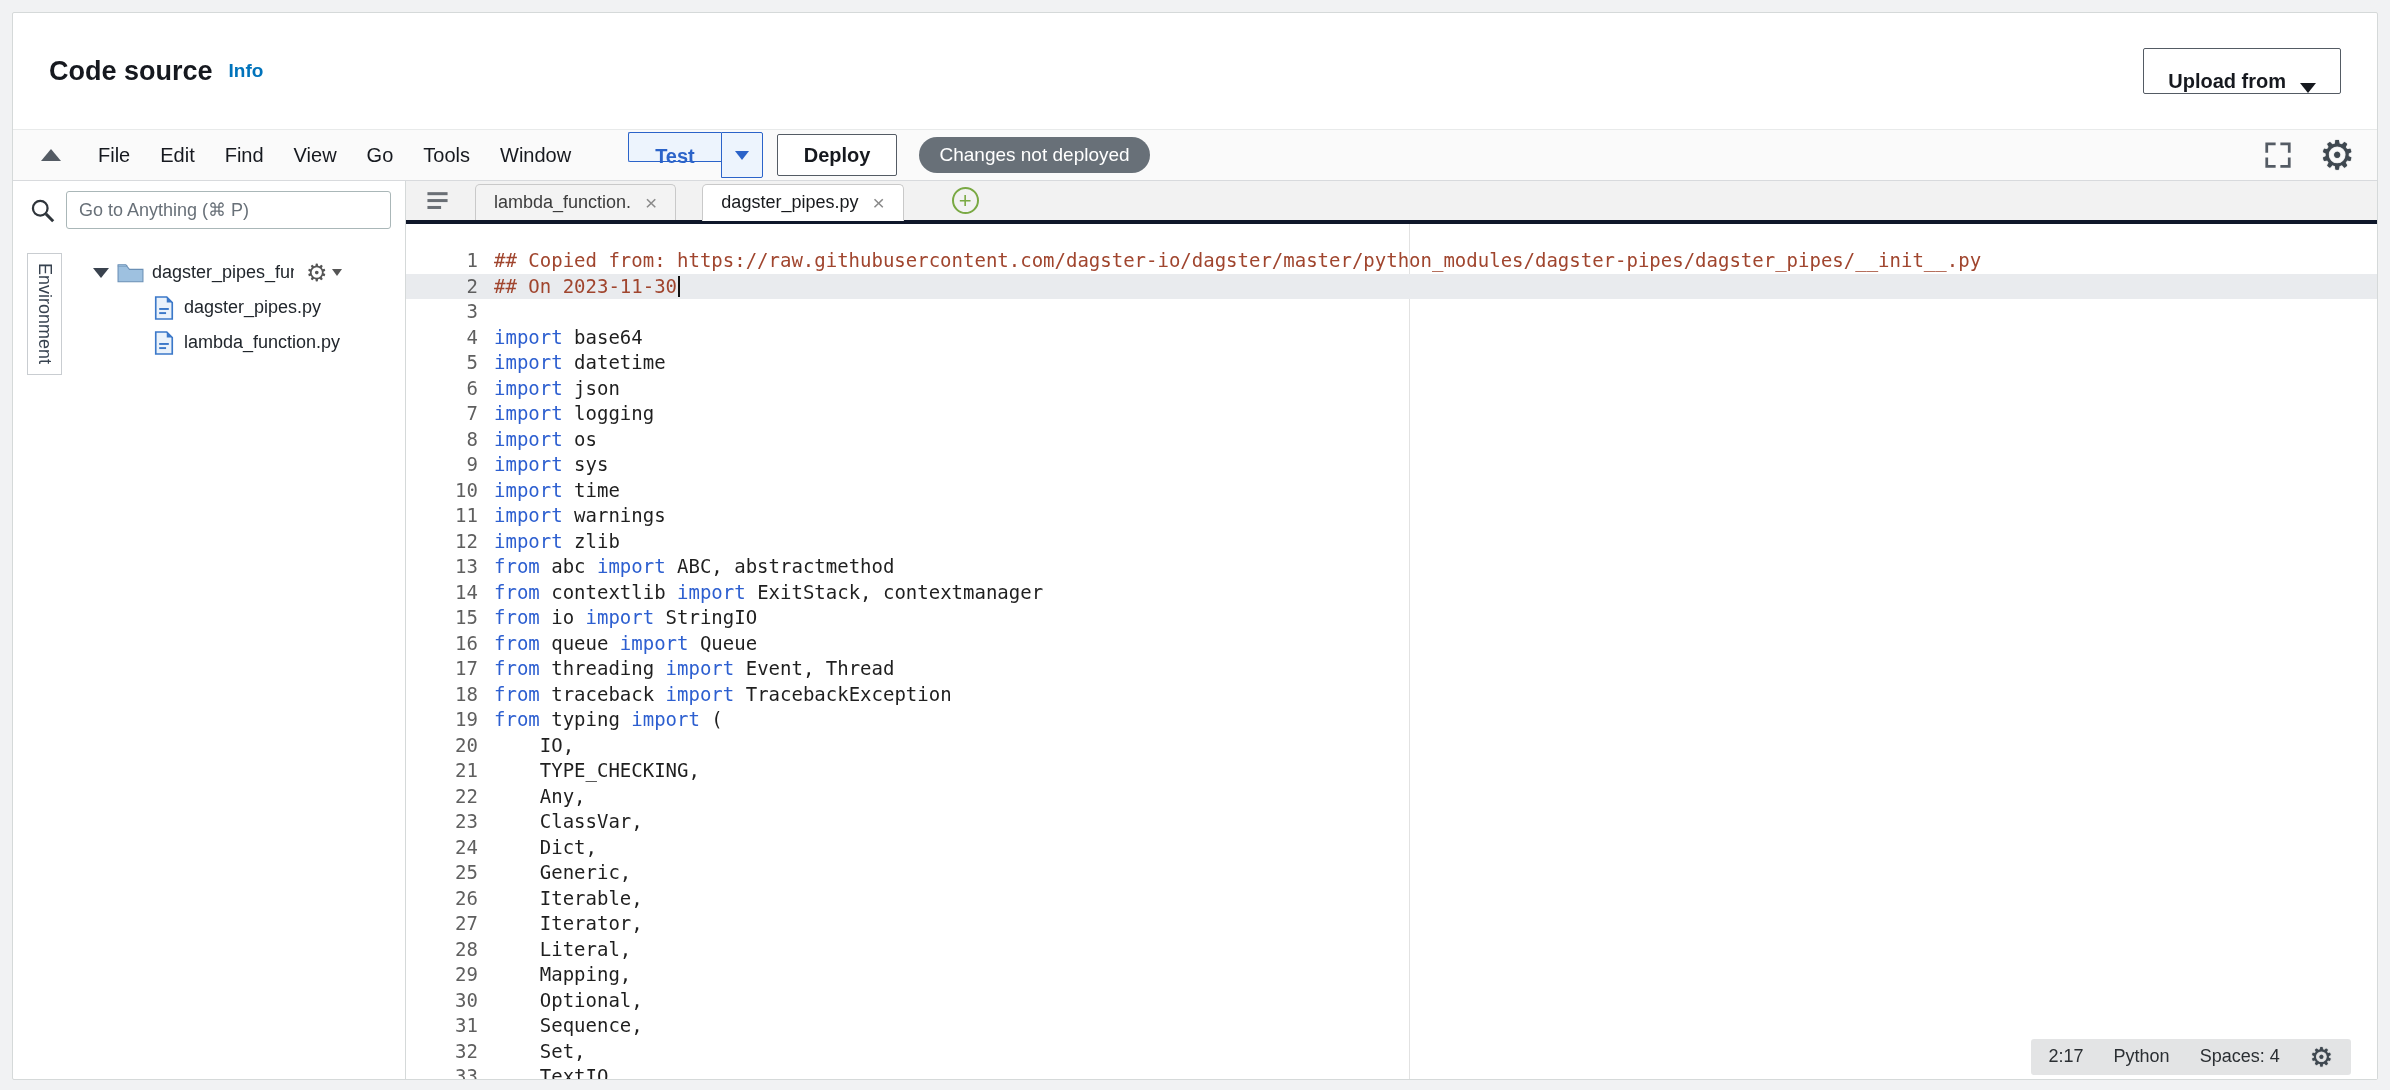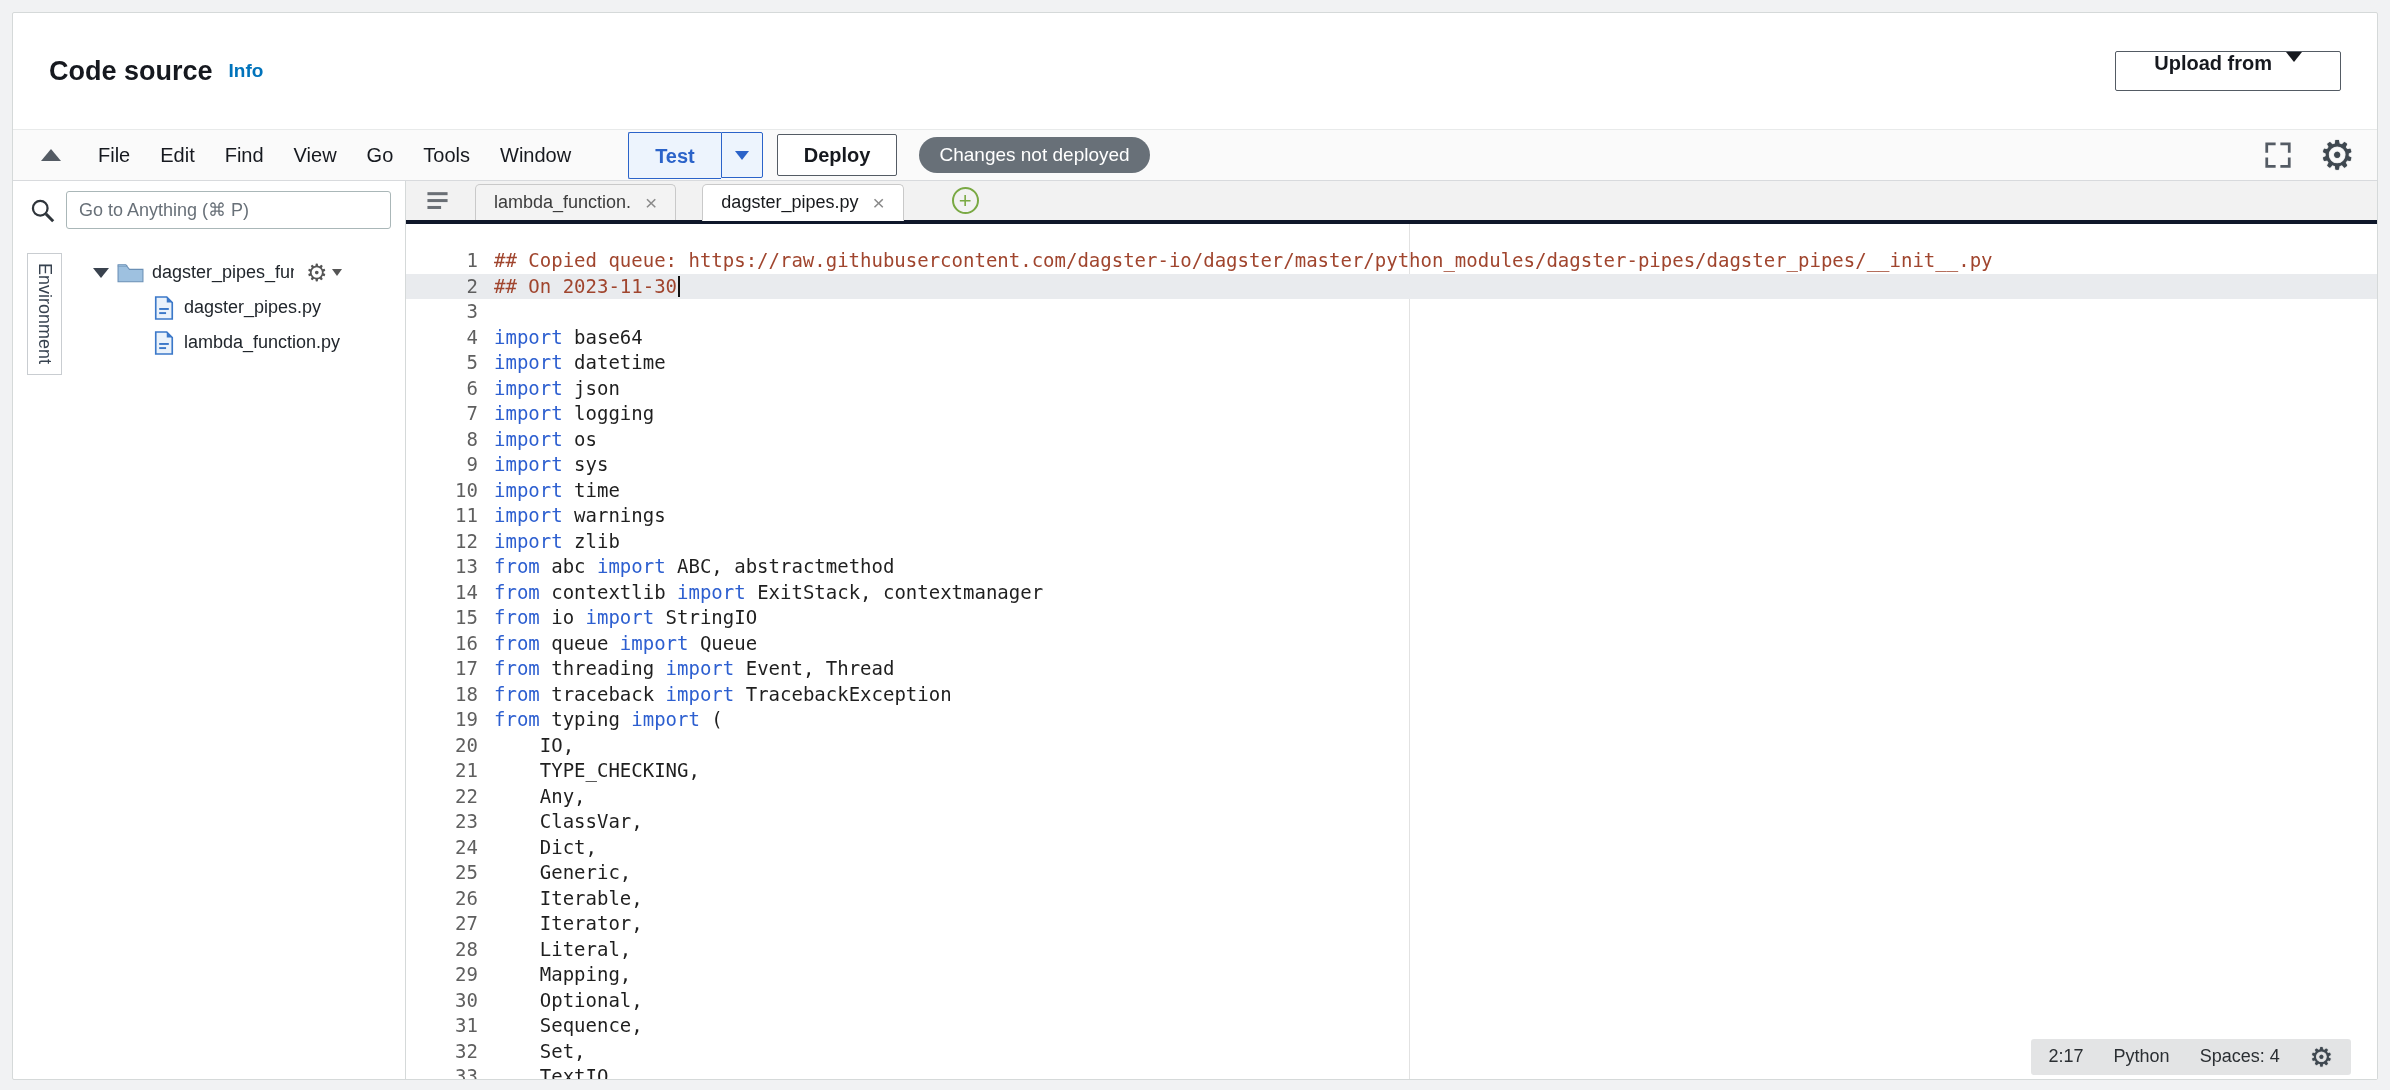--- a/index.html
+++ b/index.html
@@ -13,38 +13,38 @@
   .panel {
     position:absolute; left:12px; top:12px; width:2366px; height:1068px;
     background:#ffffff; border:1px solid #d5d9d9; border-radius:2px;
     display:flex; flex-direction:column; overflow:hidden;
   }
   
   .header { height:116px; flex-shrink:0; display:flex; align-items:center; padding:0 36px; }
   .page-title { font-size:27px; font-weight:700; color:#16191f; }
   .info-link { font-size:19px; font-weight:700; color:var(--accent-blue,#0073bb); margin-left:16px; cursor:pointer; }
   .upload-btn {
-    margin-left:auto; height:40px; padding:0 38px; background:#fff;
+    margin-left:auto; height:46px; padding:0 24px; background:#fff;
     border:1px solid #545b64; border-radius:2px; font-size:20px; font-weight:700; color:#16191f;
-    display:flex; align-items:flex-start; gap:14px; cursor:pointer;
+    display:flex; align-items:flex-end; gap:14px; cursor:pointer;
     font-family:"Liberation Sans", sans-serif;
   }
   .caret-down { width:0; height:0; border-left:8px solid transparent; border-right:8px solid transparent; border-top:10px solid currentColor; display:inline-block; }
   
   .menubar {
     height:52px; flex-shrink:0; background:#fafafa;
     border-top:1px solid #e8eaea; border-bottom:1px solid #d8dadd;
     display:flex; align-items:center; padding:0 22px;
   }
   .collapse-tri { width:0; height:0; border-left:10px solid transparent; border-right:10px solid transparent; border-bottom:12px solid #545b64; margin:0 22px 0 6px; cursor:pointer; }
   .menu-items { display:flex; align-items:center; }
   .menu-item { font-size:20px; color:#16191f; padding:0 15px; cursor:pointer; }
   .test-split { display:flex; margin-left:42px; height:46px; }
   .test-main {
-    height:47px; padding:12px 26px; background:var(--test-bg,#edf4fd);
+    height:30px; padding:12px 26px; background:var(--test-bg,#edf4fd);
     border:1px solid var(--test-blue,#2b63c9); border-right:none; border-radius:2px 0 0 2px;
     font-size:20px; font-weight:700; color:var(--test-blue,#2b63c9); cursor:pointer;
     font-family:"Liberation Sans", sans-serif;
   }
   .test-caret {
     height:46px; width:42px; background:var(--test-bg,#edf4fd);
     border:1px solid var(--test-blue,#2b63c9); border-radius:0 2px 2px 0;
     color:var(--test-blue,#2b63c9); display:flex; align-items:center; justify-content:center; cursor:pointer;
   }
   .test-caret .caret-down { border-left-width:7px; border-right-width:7px; border-top-width:9px; }
@@ -256,21 +256,21 @@
               <span class="tab-close">×</span>
             </div>
           </div>
         <span class="new-tab">+</span>
       </div>
       <div class="codearea" id="codearea">
         <div class="print-margin"></div>
         <div id="code-lines">
             <div class="code-row">
               <div class="ln">1</div>
-              <div class="cl"><span class="tok-comment">## Copied queue: https://raw.githubusercontent.com/dagster-io/dagster/master/python_modules/dagster-pipes/dagster_pipes/__init__.py</span></div>
+              <div class="cl"><span class="tok-comment">## Copied from: https://raw.githubusercontent.com/dagster-io/dagster/master/python_modules/dagster-pipes/dagster_pipes/__init__.py</span></div>
             </div>
             <div class="code-row active">
               <div class="ln">2</div>
               <div class="cl"><span class="tok-comment">## On 2023-11-30</span><span class="cursor"></span></div>
             </div>
             <div class="code-row">
               <div class="ln">3</div>
               <div class="cl"></div>
             </div>
             <div class="code-row">

